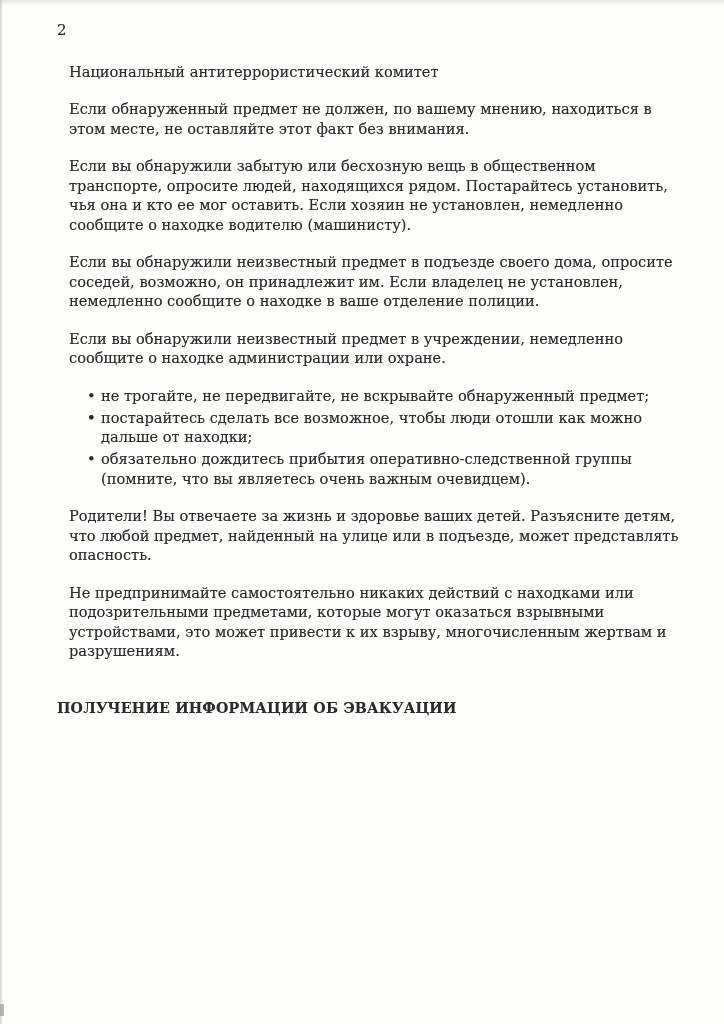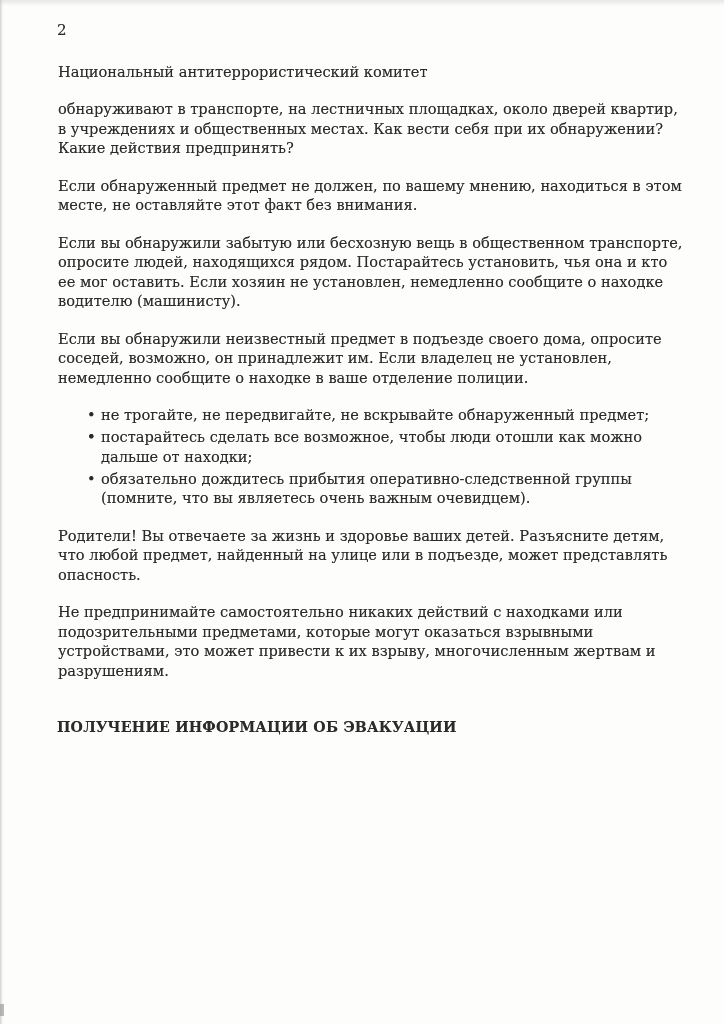--- a/index.html
+++ b/index.html
@@ -48,21 +48,21 @@
     line-height: 19.5px;
   }
   .page-number {
     margin: 0 0 21px 0;
     font-size: 15px;
   }
   .org-line {
     margin: 0 0 13px 0;
   }
   p.para {
-    margin: 0 0 18px 1px;
+    margin: 0 0 18px 12px;
   }
   ul.doc-list {
     margin: 0 0 18px 0;
     padding: 0 0 0 44px;
     list-style: none;
   }
   ul.doc-list li {
     position: relative;
     margin: 0 0 2.5px 0;
   }
@@ -85,24 +85,24 @@
   <div class="edge-left"></div>
   <div class="edge-top"></div>
   <div class="edge-mark-bottom-left"></div>
 
   <div class="content">
 
     <div class="page-number">2</div>
 
     <p class="para org-line">Национальный антитеррористический комитет</p>
 
-    <p class="para">обнаруживают в транспорте, на лестничных площадках, около дверей квартир, в учреждениях и общественных местах. Как вести себя при их обнаружении? Какие действия предпринять?</p>
     <p class="para">Если обнаруженный предмет не должен, по вашему мнению, находиться в этом месте, не оставляйте этот факт без внимания.</p>
     <p class="para">Если вы обнаружили забытую или бесхозную вещь в общественном транспорте, опросите людей, находящихся рядом. Постарайтесь установить, чья она и кто ее мог оставить. Если хозяин не установлен, немедленно сообщите о находке водителю (машинисту).</p>
     <p class="para">Если вы обнаружили неизвестный предмет в подъезде своего дома, опросите соседей, возможно, он принадлежит им. Если владелец не установлен, немедленно сообщите о находке в ваше отделение полиции.</p>
+    <p class="para">Если вы обнаружили неизвестный предмет в учреждении, немедленно сообщите о находке администрации или охране.</p>
 
     <ul class="doc-list">
       <li>
         <span class="bullet-dot">•</span>
         <span>не трогайте, не передвигайте, не вскрывайте обнаруженный предмет;</span>
       </li>
       <li>
         <span class="bullet-dot">•</span>
       </li>
       <li>

